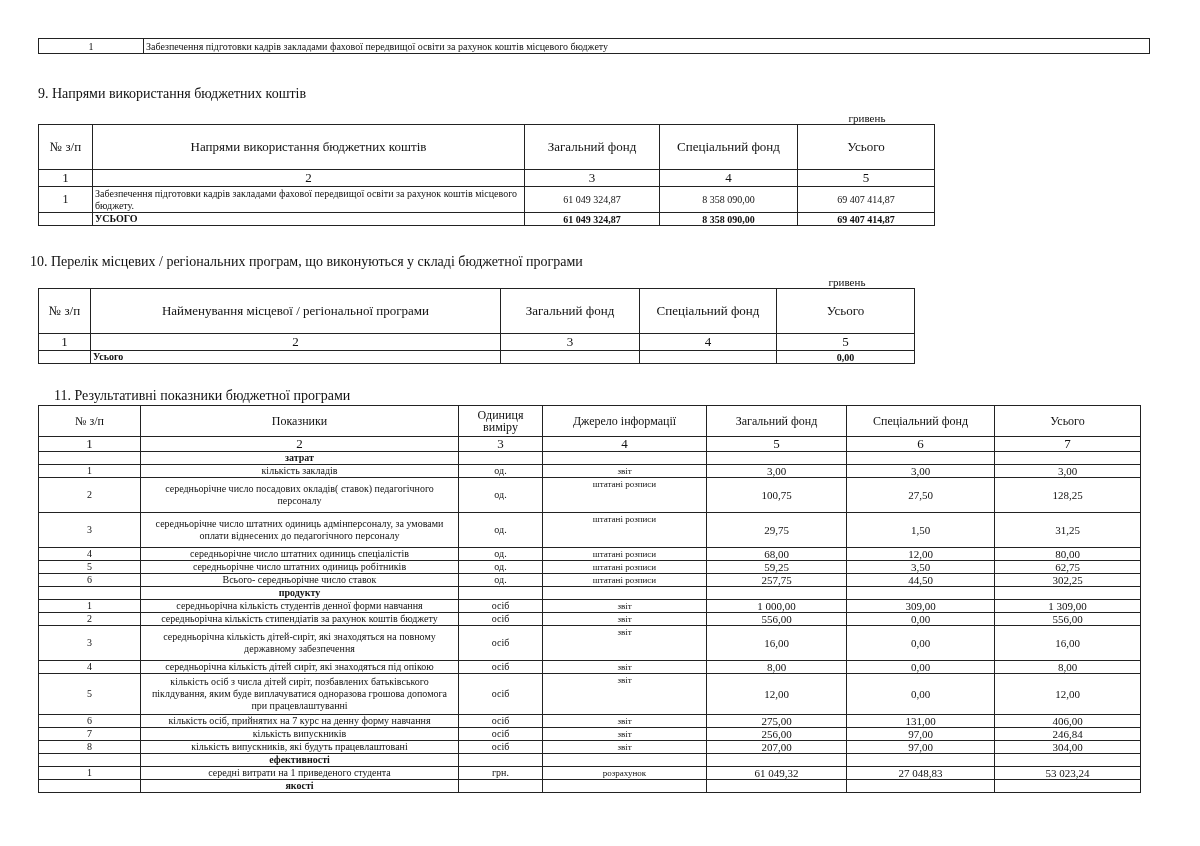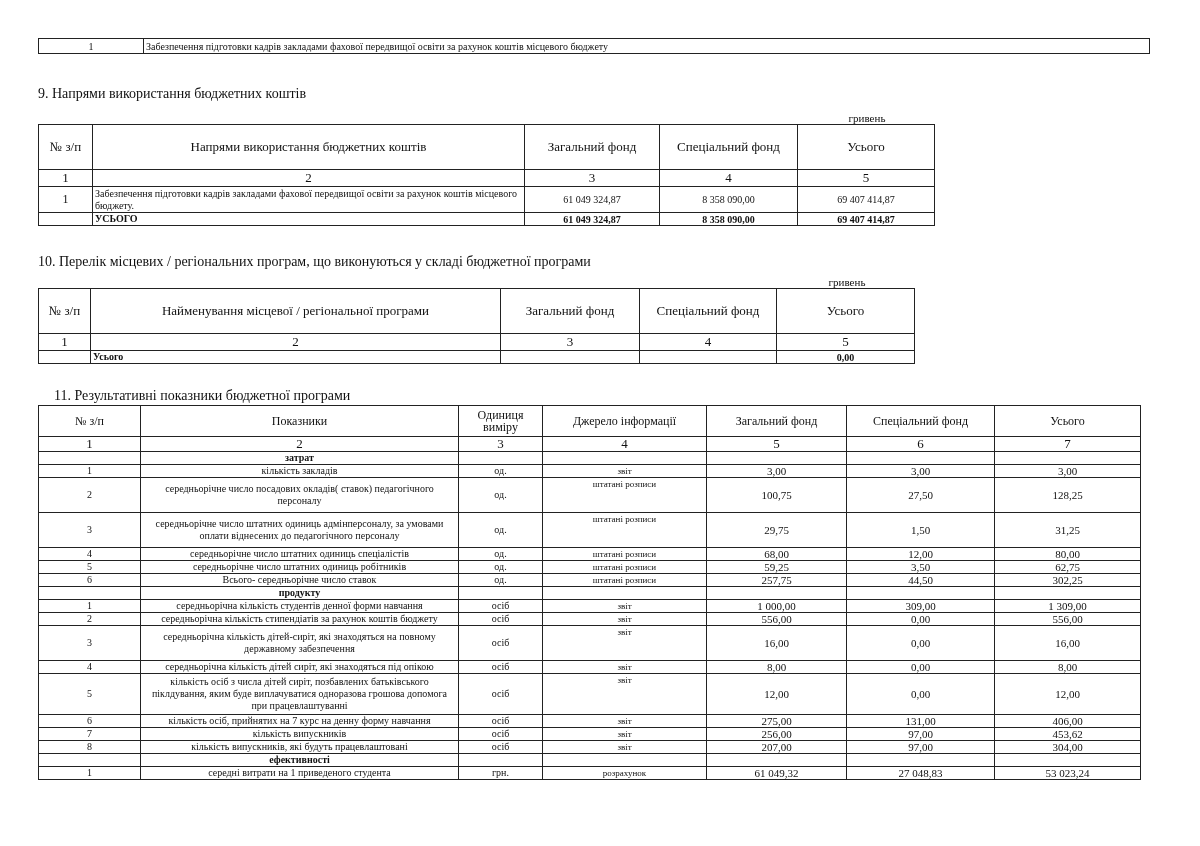--- a/index.html
+++ b/index.html
@@ -80,21 +80,21 @@
   <tr style="height:12px;">
     <td></td>
     <td class="left bold small">УСЬОГО</td>
     <td class="bold small">61 049 324,87</td>
     <td class="bold small">8 358 090,00</td>
     <td class="bold small">69 407 414,87</td>
   </tr>
 </tbody>
   </table>
 
-<div class="abs sec-title" style="left:38px; top:254px;">10. Перелік місцевих / регіональних програм, що виконуються у складі бюджетної програми</div>
+<div class="abs sec-title" style="left:30px; top:254px;">10. Перелік місцевих / регіональних програм, що виконуються у складі бюджетної програми</div>
 <div class="abs unit" style="left:780px; top:276px; width:134px;">гривень</div>
 <table class="t10" style="left:38px; top:288px; width:876px;">
   <colgroup>
       <col style="width:52px">
       <col style="width:410px">
       <col style="width:139px">
       <col style="width:137px">
       <col style="width:138px">
     </colgroup>
   <tbody>
@@ -278,21 +278,21 @@
         <td class="num">131,00</td>
         <td class="num">406,00</td>
       </tr>
       <tr class="row">
         <td>7</td>
         <td>кількість випускників</td>
         <td>осіб</td>
         <td class="src">звіт</td>
         <td class="num">256,00</td>
         <td class="num">97,00</td>
-        <td class="num">453,62</td>
+        <td class="num">246,84</td>
       </tr>
       <tr class="row">
         <td>8</td>
         <td>кількість випускників, які будуть працевлаштовані</td>
         <td>осіб</td>
         <td class="src">звіт</td>
         <td class="num">207,00</td>
         <td class="num">97,00</td>
         <td class="num">304,00</td>
       </tr>
@@ -307,14 +307,23 @@
       </tr>
       <tr class="row">
         <td>1</td>
         <td>середні витрати на 1 приведеного студента</td>
         <td>грн.</td>
         <td class="src">розрахунок</td>
         <td class="num">61 049,32</td>
         <td class="num">27 048,83</td>
         <td class="num">53 023,24</td>
       </tr>
+      <tr class="row">
+        <td></td>
+        <td class="bold">якості</td>
+        <td></td>
+        <td></td>
+        <td></td>
+        <td></td>
+        <td></td>
+      </tr>
     </tbody>
 </table>
 
 </body></html>

